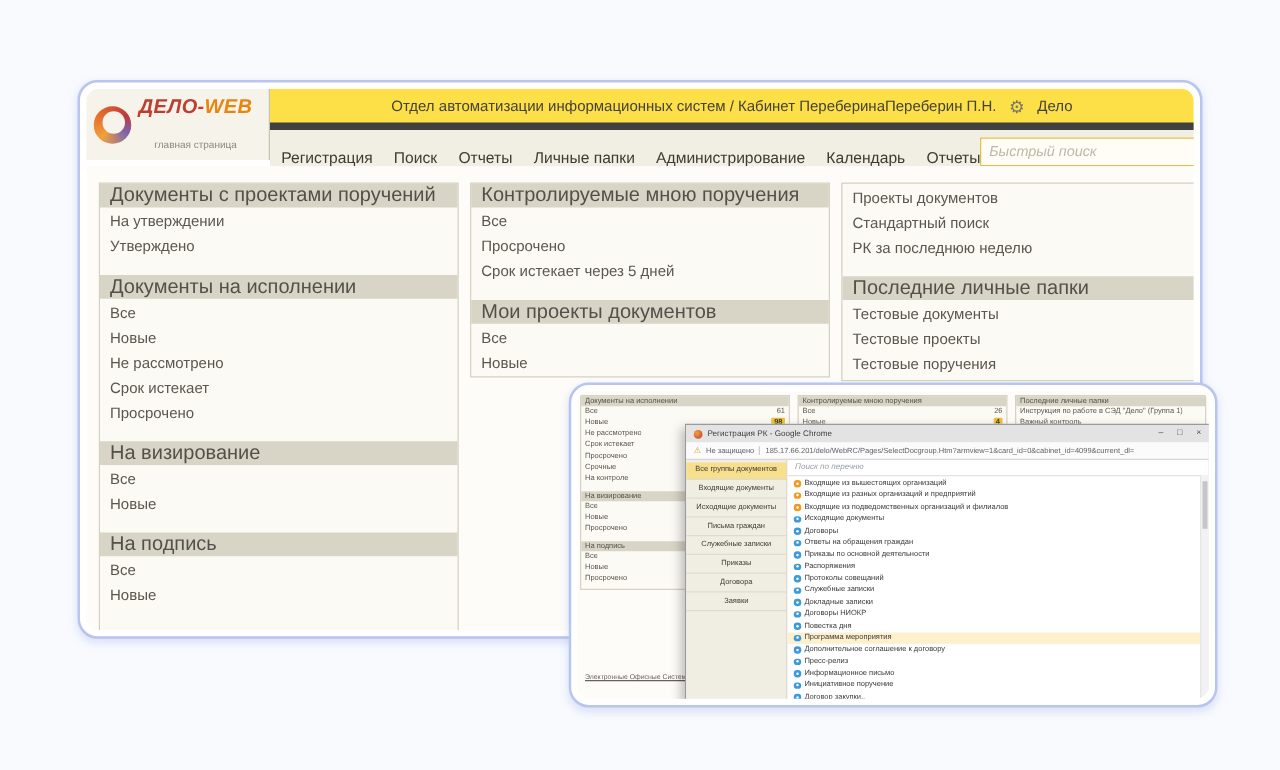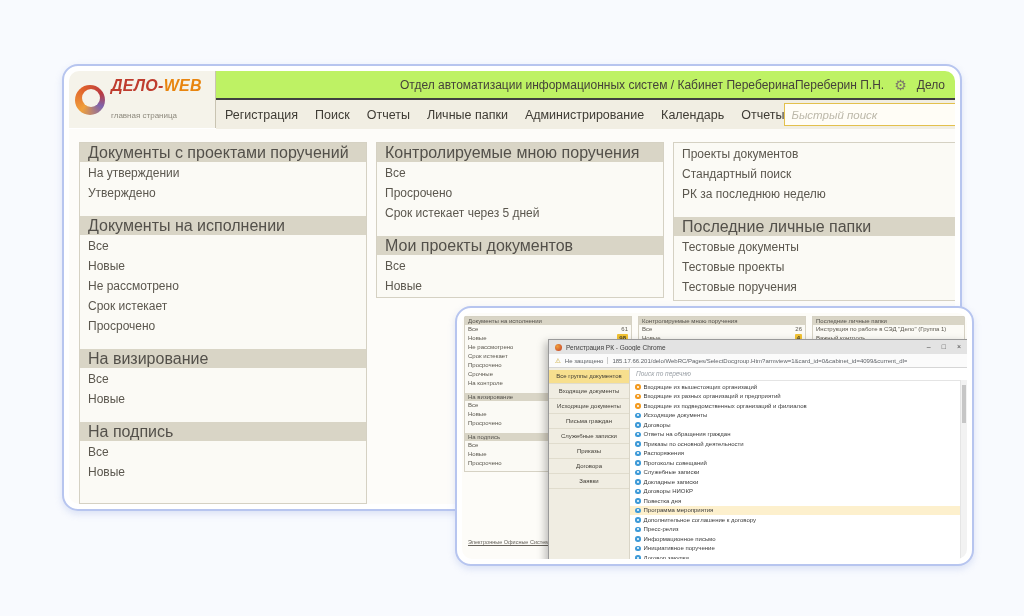--- a/index.html
+++ b/index.html
@@ -14,29 +14,29 @@
   
   .mw-top{display:flex;flex:none}
   .logo-block{width:147px;height:57px;background:#f5f3ea;border-right:1px solid #c9c4b2;display:flex;align-items:center;gap:6px;
               padding:0 6px;box-sizing:border-box;cursor:pointer}
   .logo-circle{width:30px;height:30px;border-radius:50%;flex:none;position:relative;
                background:conic-gradient(from 220deg,#f0a13c,#e0622b 30%,#bb3a40 55%,#7e64ad 72%,#f0a13c)}
   .logo-circle::after{content:"";position:absolute;left:7px;top:4px;width:18px;height:18px;border-radius:50%;background:#f5f3ea}
   .logo-text{display:flex;flex-direction:column;line-height:1.05}
   .logo-text .l1{font-size:16px;font-weight:bold;font-style:italic;letter-spacing:.3px}
   .logo-red{color:#bf3c2e}.logo-orange{color:#e8850f}
-  .logo-text .l2{font-size:8px;color:#8d897d;text-align:left;margin-top:17px}
+  .logo-text .l2{font-size:8px;color:#8d897d;text-align:center;margin-top:17px}
   .top-strips{flex:1;display:flex;flex-direction:column;min-width:0}
-  .strip1{height:27px;background:#bef264;border-bottom:2px solid #404040;display:flex;align-items:center;
-          justify-content:flex-end;padding:0 10px}
+  .strip1{height:27px;background:#fde047;border-bottom:6px solid #404040;display:flex;align-items:center;
+          justify-content:center;padding:0 10px}
   .dept-title{font-size:12px;color:#45423a;white-space:nowrap}
   .user-area{display:flex;align-items:center;gap:10px;font-size:12px;color:#45423a}
   .gear{font-size:14px;color:#7b766a;line-height:14px;cursor:pointer}
   .logout{cursor:pointer}
-  .strip2{height:29px;background:#f1eee3;display:flex;align-items:center;justify-content:space-between;padding:0 9px}
+  .strip2{height:29px;background:#f1eee3;display:flex;align-items:flex-end;justify-content:space-between;padding:0 9px}
   .menu{display:flex;gap:17px;font-size:12.5px;color:#3e3b34;white-space:nowrap}
   .menu-item{cursor:pointer}
   .search-box{display:flex;align-items:stretch;height:21px;border:1px solid #e3c04c;background:#fffdf6;width:206px;flex:none}
   .search-input{flex:1;border:none;outline:none;background:transparent;font-family:"Liberation Sans",sans-serif;
                 font-size:11.5px;padding:0 6px;color:#6b675c;min-width:0}
   .search-input::placeholder{color:#bcb8a9;font-style:italic}
 
   
   .mw-body{flex:1;background:#fdfcf9;padding:13px 10px;display:flex;gap:9px;align-items:flex-start;overflow:hidden}
   .col{width:288px;flex:none;background:#fbfaf5;border:1px solid #d5d1c3;box-sizing:border-box}

